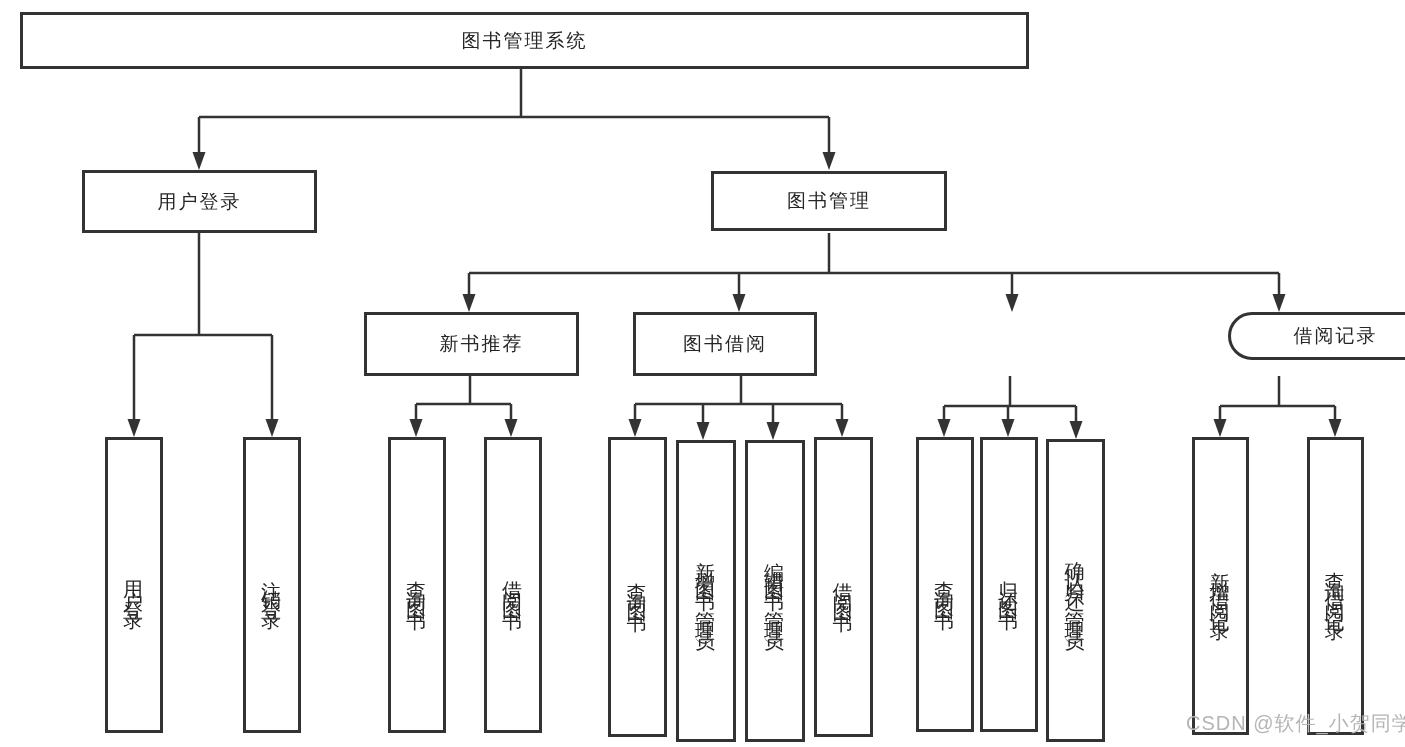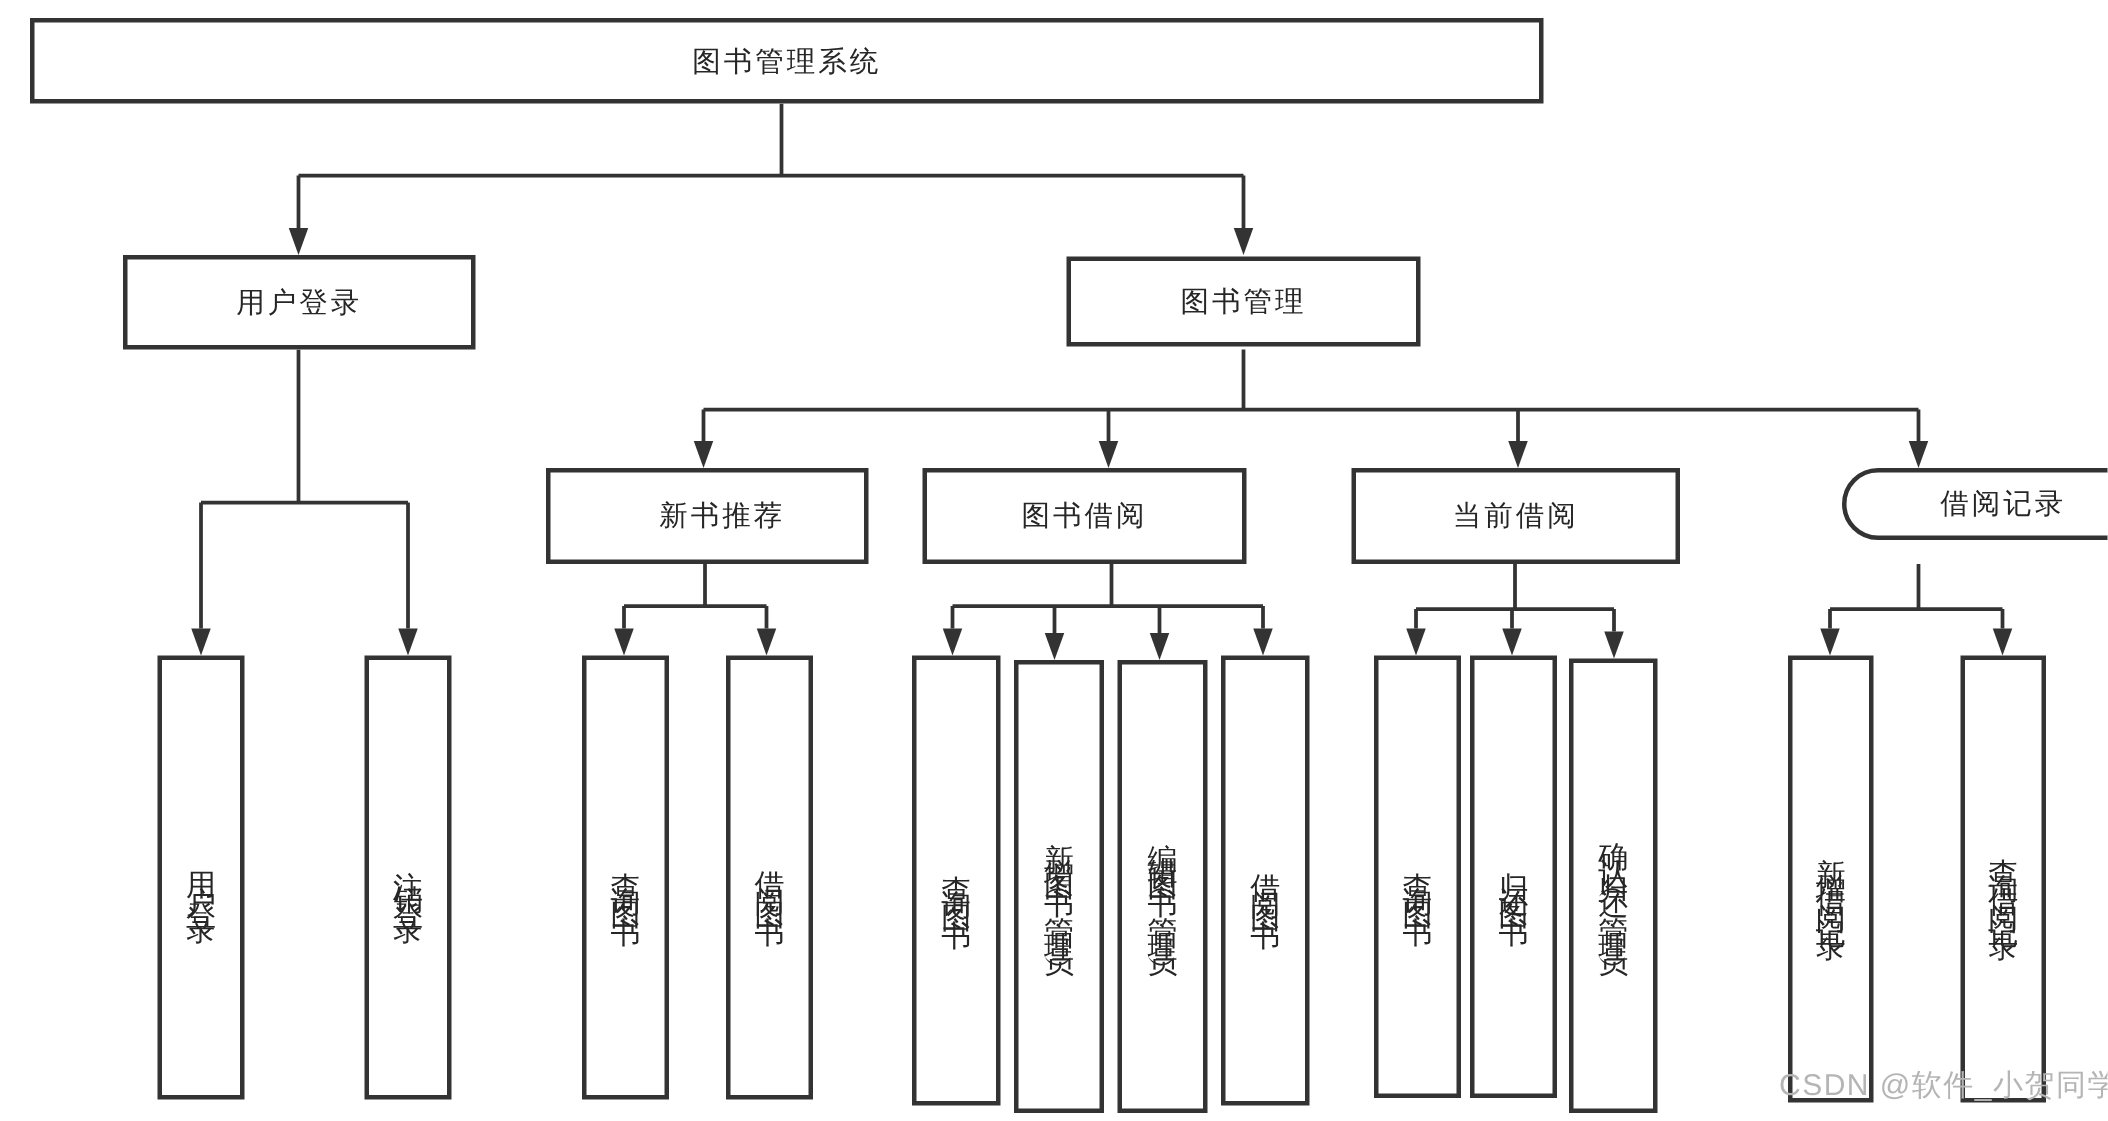--- a/index.html
+++ b/index.html
@@ -68,22 +68,21 @@
       <polygon points="1328.5,419 1341.5,419 1335,437"></polygon>
     </g>
   </svg>
 
   <div class="box hbox" style="left:20px;top:12px;width:1009px;height:57px;">图书管理系统</div>
 
   <div class="box hbox" style="left:82px;top:170px;width:235px;height:63px;">用户登录</div>
   <div class="box hbox" style="left:711px;top:171px;width:236px;height:60px;">图书管理</div>
 
   <div class="box hbox" style="left:364px;top:312px;width:215px;height:64px;padding-left:20px;">新书推荐</div>
-  <div class="box hbox" style="left:615px;top:312px;width:216px;height:64px;">图书借阅</div>
-  <div class="box hbox" style="left:901px;top:312px;width:219px;height:64px;">当前借阅</div>
+  <div class="box hbox" style="left:633px;top:312px;width:184px;height:64px;">图书借阅</div>
   <div class="box hbox" style="left:1228px;top:312px;width:215px;height:48px;border-radius:29px;">借阅记录</div>
 
   <div class="box vbox" style="left:105px;top:437px;width:58px;height:296px;">
     <span>用户登录</span>
   </div>
   <div class="box vbox" style="left:243px;top:437px;width:58px;height:296px;">
     <span>注销登录</span>
   </div>
 
   <div class="box vbox" style="left:388px;top:437px;width:58px;height:296px;">

